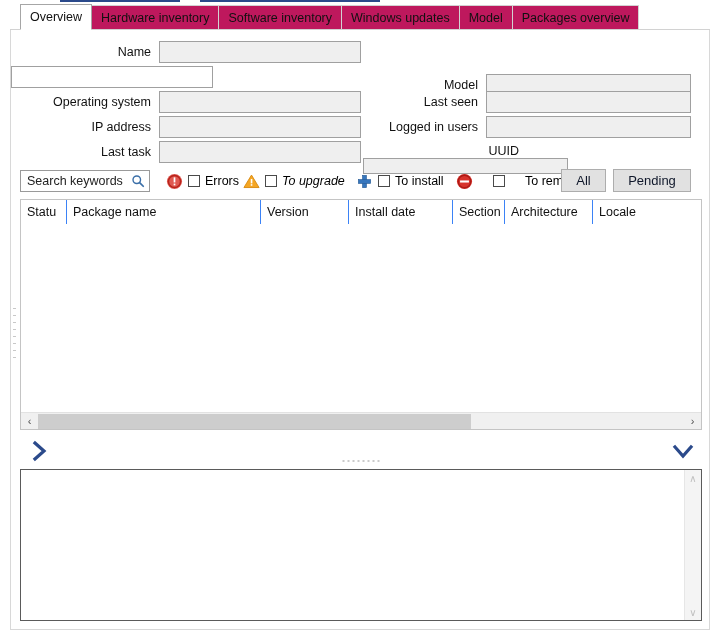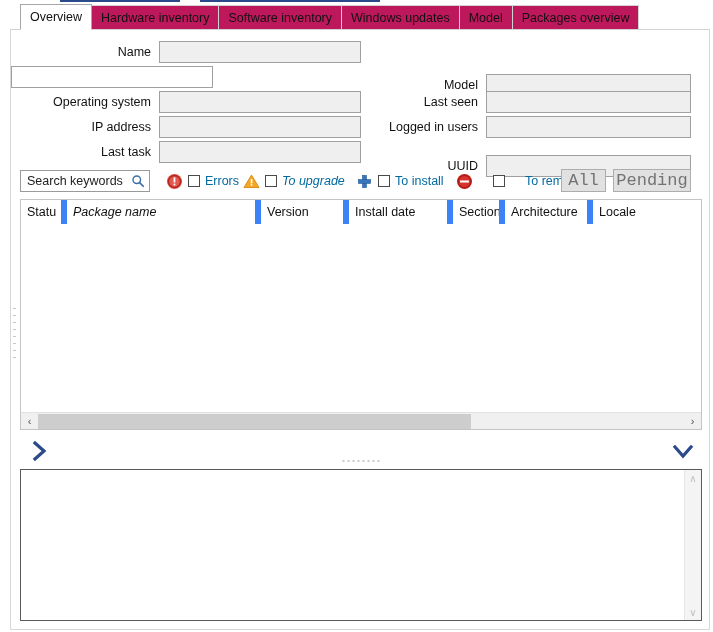--- a/index.html
+++ b/index.html
@@ -176,33 +176,33 @@
     gap: 5px;
     white-space: nowrap;
   }
   .filter .cbx {
     width: 12px; height: 12px;
     border: 1px solid #4a4a4a;
     background: #ffffff;
     box-sizing: border-box;
     flex: none;
   }
-  .filter .flab { font-size: 12.5px; color: #0369a1; }
+  .filter .flab { font-size: 12.5px; color: #000000; }
   .ficon { width: 17px; height: 17px; flex: none; display: block; }
 
   .btn {
     position: absolute;
     top: 3px;
     height: 23px;
     box-sizing: border-box;
     background: #e1e1e1;
     border: 1px solid #adadad;
-    font-family: Liberation Mono, monospace;
-    font-size: 17px;
-    color: #737373;
+    font-family: Liberation Sans, sans-serif;
+    font-size: 13px;
+    color: #0f172a;
     cursor: default;
     padding: 0;
   }
 
   
   .tablewrap {
     position: absolute;
     left: 9px; top: 169px;
     width: 682px; height: 231px;
     border: 1px solid #c4c4c4;
@@ -215,21 +215,21 @@
     align-items: stretch;
     border-bottom: 1px solid #dcdcdc;
     background: #ffffff;
   }
   .th {
     display: flex;
     align-items: center;
     padding: 0 6px;
     font-size: 12.5px;
     color: #111;
-    border-right: 6px solid #3b82f6;
+    border-right: 1px solid #3b82f6;
     box-sizing: border-box;
     white-space: nowrap;
     overflow: hidden;
     cursor: default;
   }
   .th:last-child { border-right: none; }
   .tbody {
     position: absolute;
     left: 0; top: 24px;
     right: 0;
@@ -392,21 +392,21 @@
         <input type="text" readonly="" style="width: 205px;">
       </div>
       <div class="field" style="left: 352px; top: 61px;">
         <div class="lbl" style="width: 115px;">Last seen</div>
         <input type="text" readonly="" style="width: 205px;">
       </div>
       <div class="field" style="left: 352px; top: 86px;">
         <div class="lbl" style="width: 115px;">Logged in users</div>
         <input type="text" readonly="" style="width: 205px;">
       </div>
-      <div class="field" style="left: 352px; top: 125px;">
+      <div class="field" style="left: 352px; top: 114px; flex-direction: column;">
         <div class="lbl" style="width: 115px;">UUID</div>
         <input type="text" readonly="" style="width: 205px;">
       </div>
     </div>
 
   <div class="toolbar">
 
     <div class="searchbox">
       <input type="text" value="" placeholder="Search keywords" style="">
       <svg class="mag" viewBox="0 0 16 16">
@@ -457,21 +457,21 @@
 
     <button class="btn" style="left:550px;width:45px;">All</button>
     <button class="btn" style="left:602px;width:78px;">Pending</button>
   </div>
 
   <div class="tablewrap">
     <div class="thead" id="thead">
         <div class="th" style="width: 46px; flex: 0 0 auto;">
           <span>Statu</span>
         </div>
-        <div class="th" style="width: 194px; flex: 0 0 auto; font-style: italic;">
+        <div class="th" style="width: 194px; flex: 0 0 auto;">
           <span>Package name</span>
         </div>
         <div class="th" style="width: 88px; flex: 0 0 auto;">
           <span>Version</span>
         </div>
         <div class="th" style="width: 104px; flex: 0 0 auto;">
           <span>Install date</span>
         </div>
         <div class="th" style="width: 52px; flex: 0 0 auto;">
           <span>Section</span>

